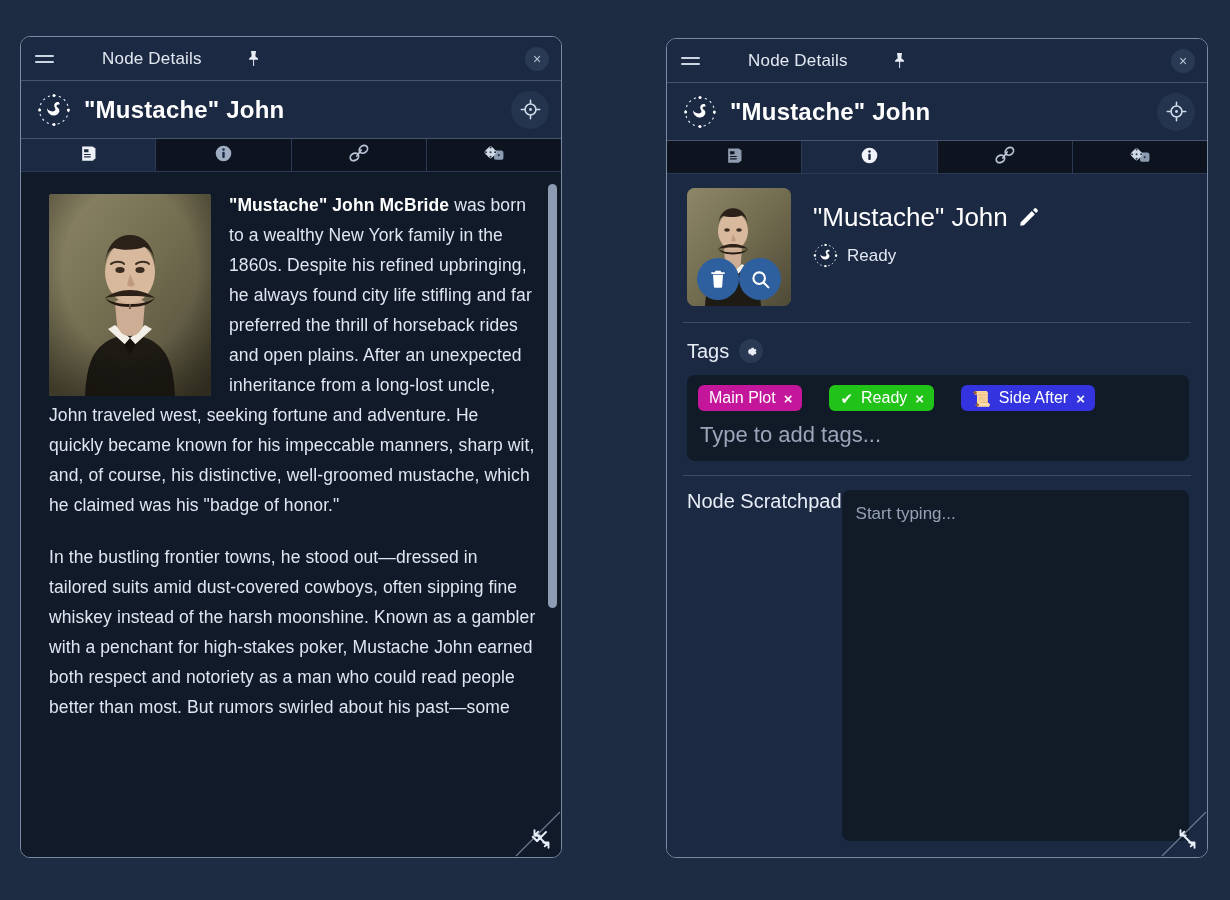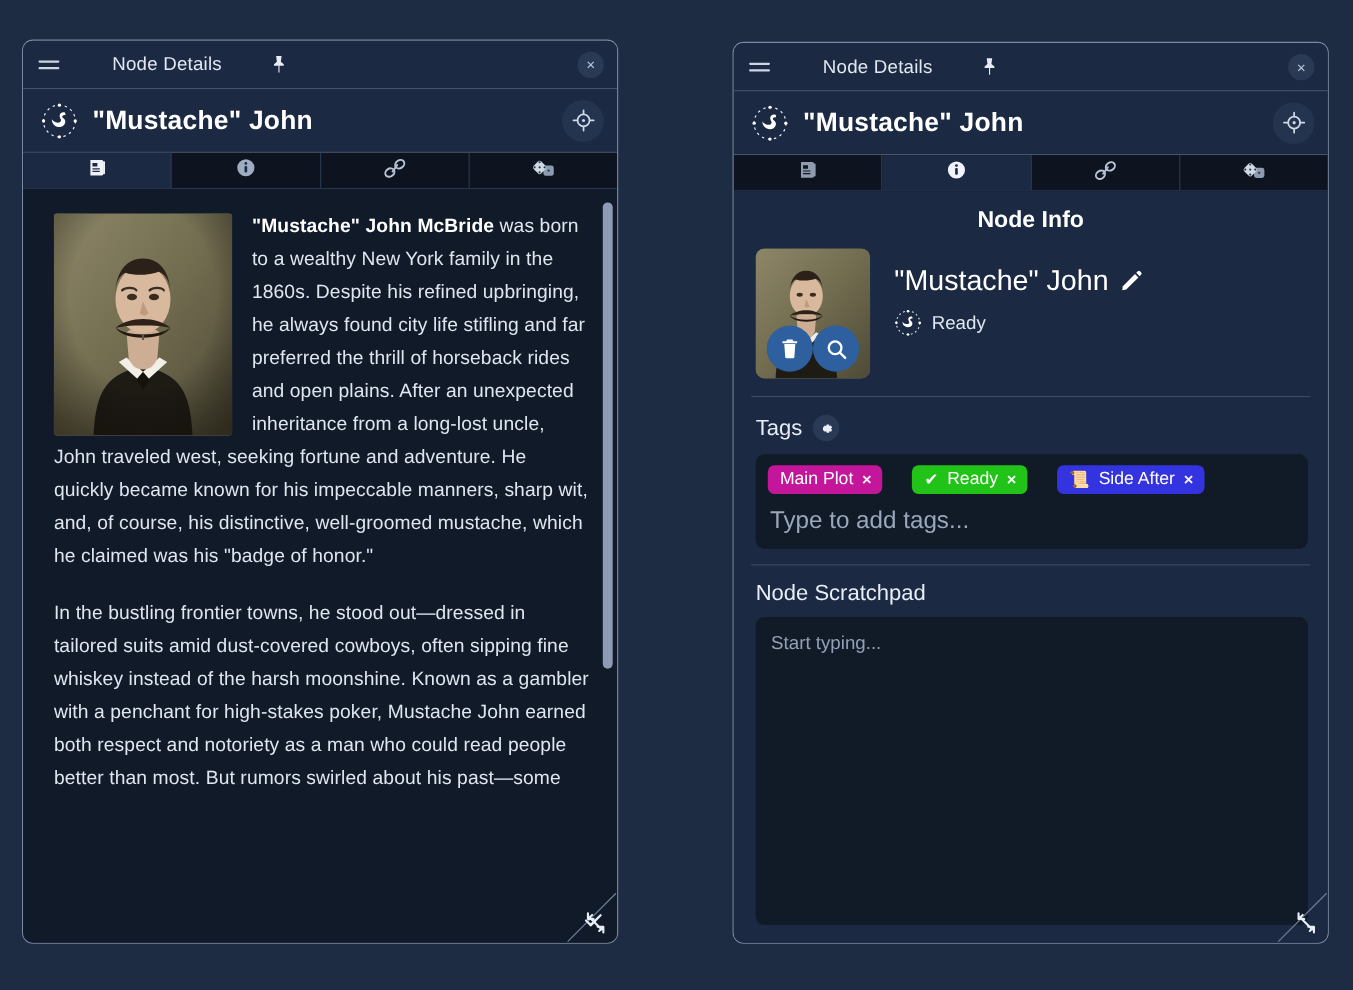--- a/index.html
+++ b/index.html
@@ -308,21 +308,21 @@
     border: none;
     outline: none;
     width: 100%;
     color: #d5dce8;
     font-size: 22px;
     font-family: "Liberation Sans", sans-serif;
     padding: 2px 0 2px 2px;
   }
   .tag-input::placeholder { color: #9aa6ba; }
 
-  .scratch-section { padding: 14px 2px 0 4px; flex: 1; display: flex; flex-direction: column; }
+  .scratch-section { padding: 14px 2px 0 4px; flex: 1; display: flex; }
   .scratch-title { color: #e8eef7; font-size: 20px; margin-bottom: 10px; }
   .scratch-area {
     flex: 1;
     background: #111a27;
     border: none;
     border-radius: 8px;
     resize: none;
     outline: none;
     color: #dce3ee;
     font-size: 17px;
@@ -558,21 +558,20 @@
             <circle cx="4.7" cy="10" r="1.15" fill="#2a3449"></circle>
           <circle cx="15.3" cy="10" r="1.15" fill="#2a3449"></circle>
             <circle cx="10" cy="15.3" r="1.15" fill="#2a3449"></circle>
           <circle cx="10" cy="10" r="1.15" fill="#2a3449"></circle>
         </svg>
       </span>
     </div>
   </div>
 
   <div class="info-pane">
-    <div class="info-heading">Node Info</div>
 
     <div class="id-row">
       <div class="thumb-wrap">
         <svg viewBox="0 0 104 118" width="104" height="118" preserveAspectRatio="none">
           <defs>
             <linearGradient id="bgB" x1="0" y1="0" x2="1" y2="1">
               <stop offset="0%" stop-color="#8d8667"></stop>
                 <stop offset="45%" stop-color="#756f52"></stop>
                 <stop offset="100%" stop-color="#4e4a36"></stop>
             </linearGradient>

